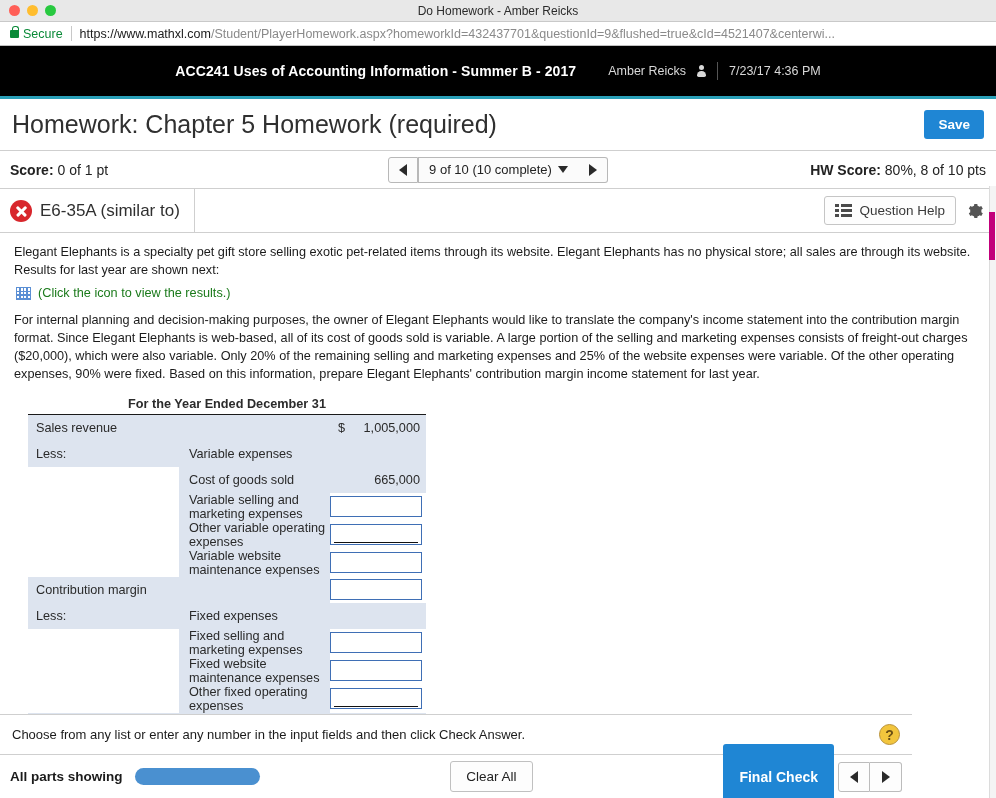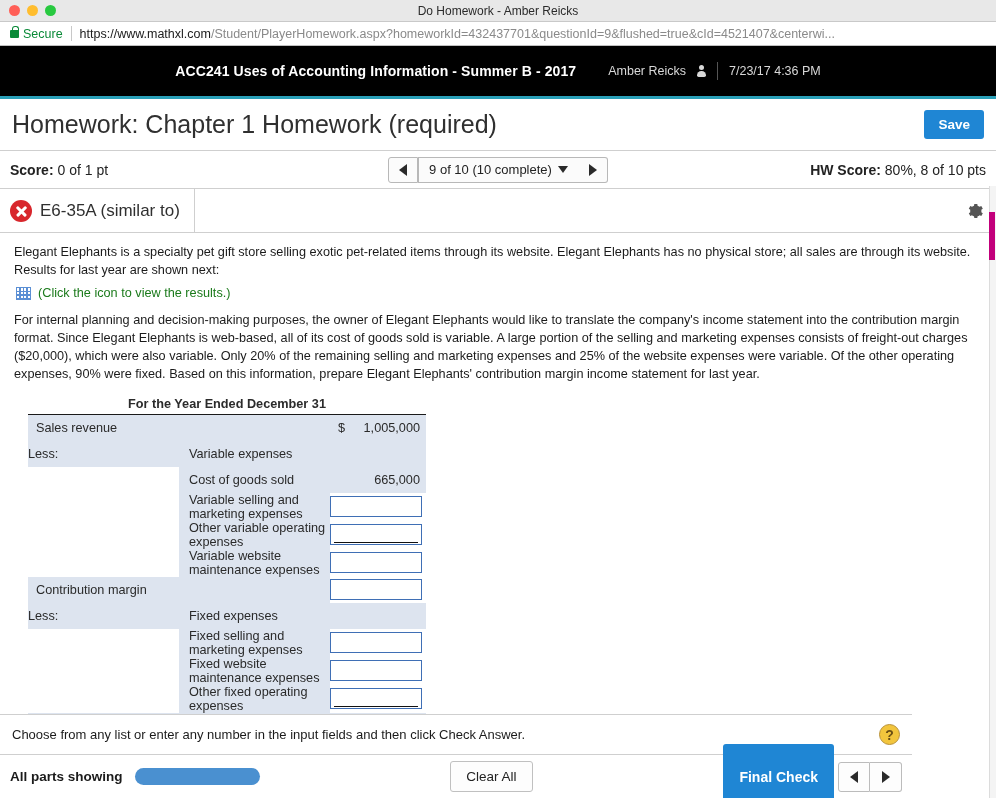--- a/index.html
+++ b/index.html
@@ -169,21 +169,21 @@
 
   
   .stmt-wrap { margin: 14px 0 0 14px; width: 398px; }
   .stmt-caption {
     text-align: center; font-size: 12.7px; font-weight: bold; color: #2b2b2b;
     padding-bottom: 3px;
   }
   table.stmt { border-collapse: collapse; width: 398px; table-layout: fixed; }
   table.stmt tr { height: 26px; }
   td { font-size: 12.7px; color: #2a2a2a; vertical-align: middle; padding: 0; }
-  .c-less  { width: 52px; }
+  .c-less  { width: 52px; padding-left: 8px; }
   .c-label { }
   .c-val   { width: 96px; text-align: right; padding-right: 6px; }
   .shade   { background: #dde4ef; }
   .white   { background: #ffffff; }
   .topline td { border-top: 1.6px solid #1a1a1a; }
   .indent  { padding-left: 10px; }
   .cellflex { display: flex; justify-content: space-between; padding: 0 6px 0 8px; }
   .inputbox {
     width: 92px; height: 21px;
     border: 1.3px solid #3f6fb5; background: #ffffff;
@@ -275,21 +275,21 @@
     <span>Amber Reicks</span>
     <span class="person-icon"></span>
     <span class="vbar"></span>
     <span>7/23/17 4:36 PM</span>
   </span>
 </div>
 
 <div class="teal-rule"></div>
 
 <div class="hw-title-bar">
-  <h1 class="hw-title">Homework: Chapter 1 Homework (required)</h1>
+  <h1 class="hw-title">Homework: Chapter 5 Homework (required)</h1>
   <button class="save-btn">Save</button>
 </div>
 
 <div class="score-bar">
   <div class="score-left">
     <b>Score:</b>
     <span>0 of 1 pt</span>
   </div>
   <div class="qnav">
     <div class="qnav-btn left">
@@ -308,20 +308,31 @@
     <span>80%, 8 of 10 pts</span>
   </div>
 </div>
 
 <div class="qtab-row">
   <div class="qtab">
     <span class="x-icon"></span>
     <span class="qtab-label">E6-35A (similar to)</span>
   </div>
   <div class="qtab-spacer"></div>
+  <div class="qhelp-btn">
+    <span class="list-icon">
+      <i></i>
+        <i></i>
+        <i></i>
+        <i></i>
+        <i></i>
+        <i></i>
+    </span>
+    <span>Question Help</span>
+  </div>
   <span class="gear">
     <svg width="18" height="18" viewBox="0 0 18 18" aria-hidden="true">
       <path fill="#555555" d="M9 5.9a3.1 3.1 0 1 0 0 6.2 3.1 3.1 0 0 0 0-6.2zm0 4.6a1.5 1.5 0 1 1 0-3 1.5 1.5 0 0 1 0 3z"></path>
       <path fill="#555555" d="M15.4 9c0-.4 0-.8-.1-1.2l1.5-1.1-1.5-2.6-1.7.7c-.6-.5-1.3-.9-2-1.1L11.3 2H8.3l-.3 1.7c-.7.2-1.4.6-2 1.1l-1.7-.7-1.5 2.6L4.3 7.8c0 .4-.1.8-.1 1.2s0 .8.1 1.2l-1.5 1.1 1.5 2.6 1.7-.7c.6.5 1.3.9 2 1.1l.3 1.7h3l.3-1.7c.7-.2 1.4-.6 2-1.1l1.7.7 1.5-2.6-1.5-1.1c.1-.4.1-.8.1-1.2z"></path>
     </svg>
   </span>
 </div>
 
 <div class="content">
   <p class="ptext">Elegant Elephants is a specialty pet gift store selling exotic pet-related items through its website. Elegant Elephants has no physical store; all sales are through its website. Results for last year are shown next:</p>

